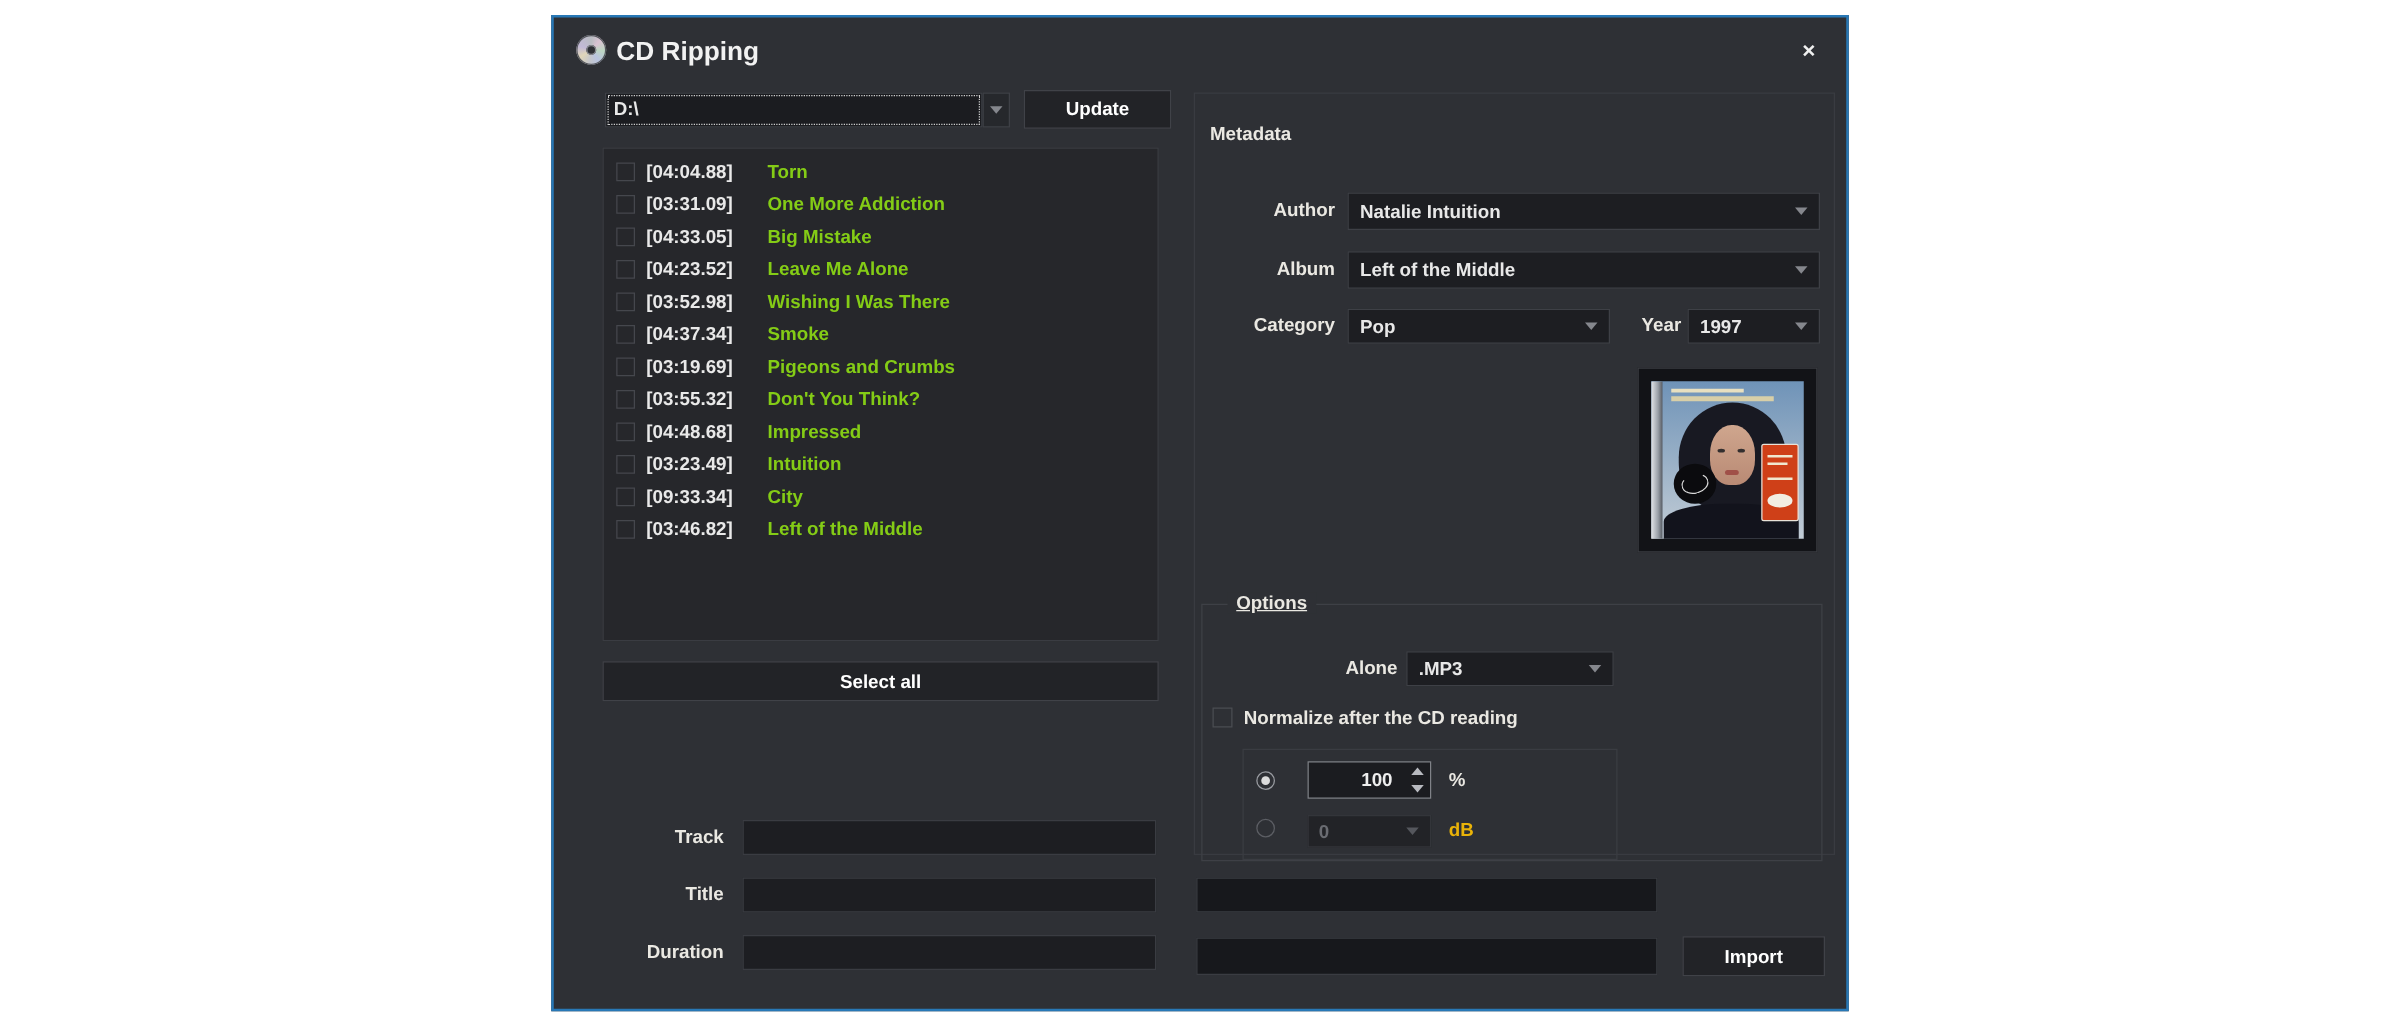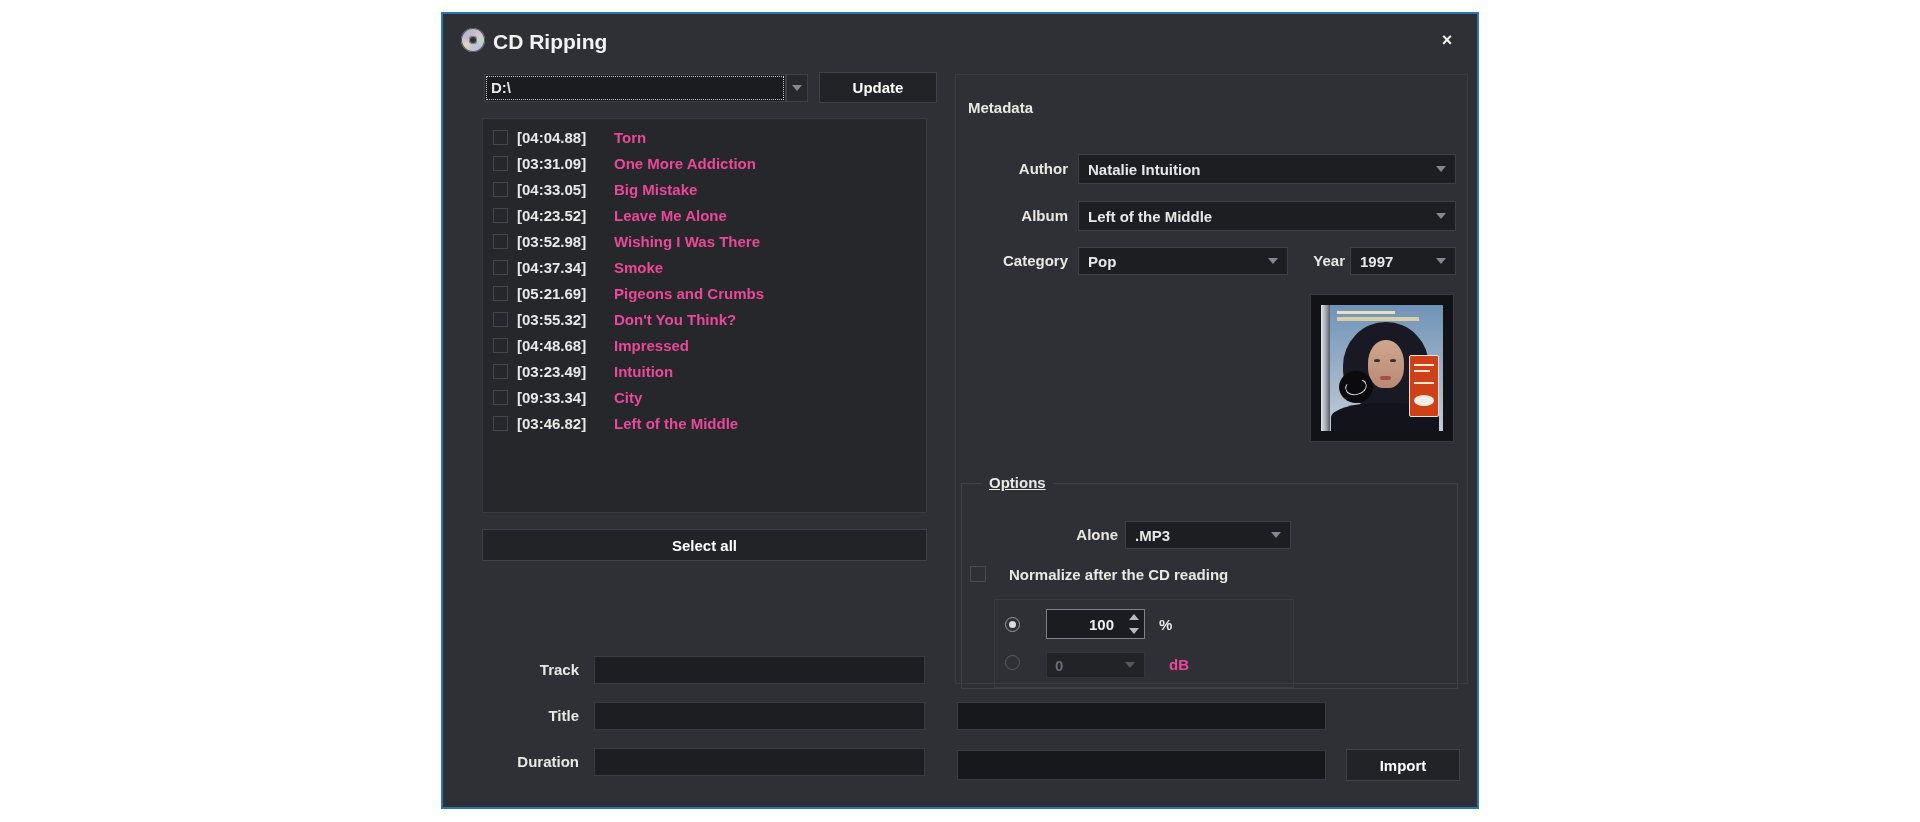--- a/index.html
+++ b/index.html
@@ -43,21 +43,21 @@
                  border:1px solid #3e4046; }
   .drive-arrow .chev { right:5px; }
   .update-btn { left:376px; top:58px; width:118px; height:31px; }
 
   .track-list { left:39px; top:104px; width:445px; height:395px;
                 background:#26272b; border:1px solid #3a3c42; padding-top:5px; }
   .track-row { height:26px; display:flex; align-items:center; padding-left:10px; }
   .cb { width:15px; height:15px; border:1px solid #45474d; background:transparent;
         flex:0 0 auto; }
   .dur { width:97px; margin-left:9px; color:#e9e9e9; }
-  .ttl { color:#ec4899; }
+  .ttl { color:#84cc16; }
 
   .select-all-btn { left:39px; top:515px; width:445px; height:32px; }
   .get-info-btn  { left:39px; top:561px; width:445px; height:32px; }
 
   .fl { width:136px; text-align:right; line-height:28px; }
   .track-lbl    { left:0; top:642px; }
   .title-lbl    { left:0; top:688px; }
   .duration-lbl { left:0; top:734px; }
   .fwrap { left:151px; width:331px; height:28px; }
   .track-inp    { top:642px; }
@@ -112,21 +112,21 @@
           transform:rotate(-15deg); }
 
   
   .options-box { left:5px; top:408px; width:497px; height:206px;
                  border:1px solid #3e4046; }
   .options-legend { position:absolute; top:-10px; left:20px; background:#2e3035;
                     padding:0 7px;text-decoration:underline; }
   .format-lbl { left:0; top:37px; width:156px; text-align:right; line-height:28px; }
   .format-combo { left:163px; top:37px; width:166px; height:28px; }
   .norm-cb { left:8px; top:82px; width:16px; height:16px; border:1px solid #4a4c52; }
-  .norm-lbl { left:33px; top:82px; line-height:17px;margin-left:14px; }
+  .norm-lbl { left:33px; top:82px; line-height:17px; }
   .sub-box { left:32px; top:115px; width:300px; height:89px; border:1px solid #3a3c42; }
   .radio { width:15px; height:15px; border-radius:50%; border:1px solid #9a9ca2; }
   .radio.sel::after { content:""; position:absolute; left:3px; top:3px; right:3px;
                       bottom:3px; border-radius:50%; background:#dcdcdc; }
   .radio.off { border-color:#5c5e64; }
   .radio-pct { left:10px; top:17px; }
   .radio-db  { left:10px; top:55px; }
   .spinner { left:51px; top:9px; width:99px; height:30px; background:#1b1c20;
              border:1px solid #808288; }
   .spinner input { width:100%; height:100%; background:transparent; border:none;
@@ -135,21 +135,21 @@
              display:flex; flex-direction:column; justify-content:space-between;
              align-items:center; }
   .sp-up { width:0; height:0; border-left:5px solid transparent;
            border-right:5px solid transparent; border-bottom:6px solid #b8bac0; }
   .sp-dn { width:0; height:0; border-left:5px solid transparent;
            border-right:5px solid transparent; border-top:6px solid #b8bac0; }
   .pct-unit { left:164px; top:16px; }
   .db-combo { left:51px; top:52px; width:99px; height:26px; background:#222327;
               border:1px solid #33353a; color:#6a6c72; display:flex;
               align-items:center; padding:0 8px; }
-  .db-unit { left:174px; top:56px; color:#ec4899; }
+  .db-unit { left:164px; top:56px; color:#eab308; }
 
   
   .foot-field-top    { left:514px; top:688px; width:369px; height:28px; }
   .foot-field-bottom { left:514px; top:736px; width:369px; height:30px; }
   .foot-field-top input, .foot-field-bottom input { background:#17181c; }
   .import-btn { left:903px; top:735px; width:114px; height:32px; }
 </style>
 </head>
 <body>
 
@@ -196,21 +196,21 @@
         <span class="dur">[03:52.98]</span>
         <span class="ttl">Wishing I Was There</span>
       </div>
       <div class="track-row">
         <span class="cb"></span>
         <span class="dur">[04:37.34]</span>
         <span class="ttl">Smoke</span>
       </div>
       <div class="track-row">
         <span class="cb"></span>
-        <span class="dur">[05:21.69]</span>
+        <span class="dur">[03:19.69]</span>
         <span class="ttl">Pigeons and Crumbs</span>
       </div>
       <div class="track-row">
         <span class="cb"></span>
         <span class="dur">[03:55.32]</span>
         <span class="ttl">Don't You Think?</span>
       </div>
       <div class="track-row">
         <span class="cb"></span>
         <span class="dur">[04:48.68]</span>

